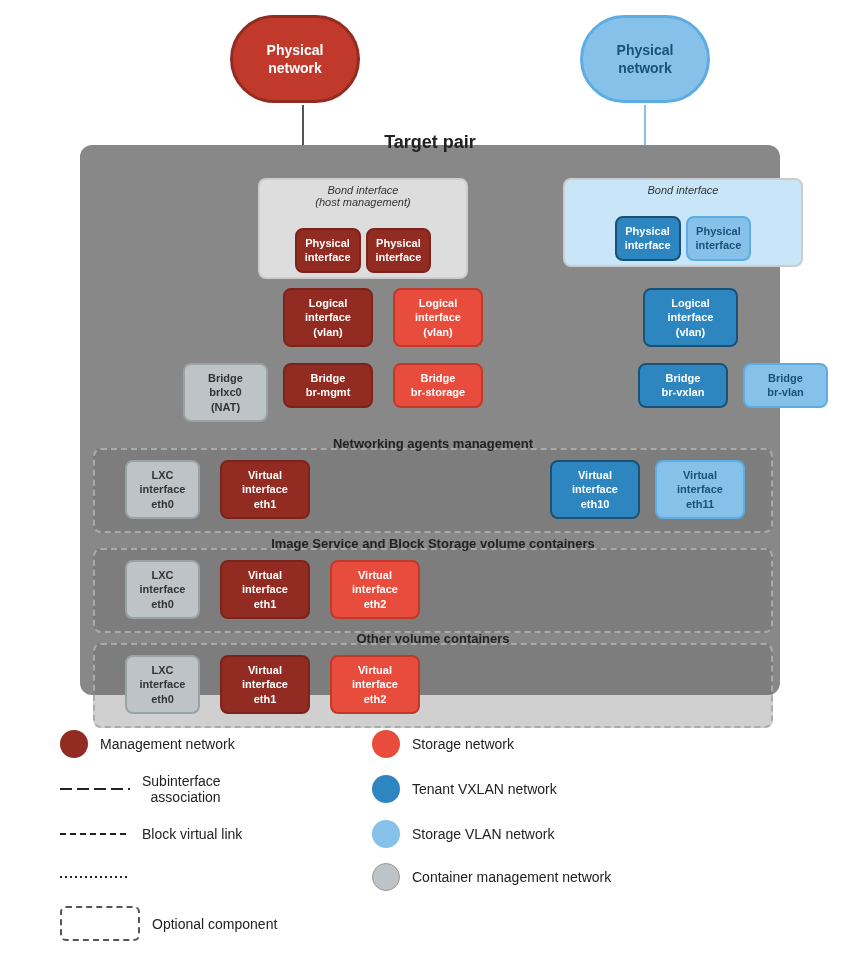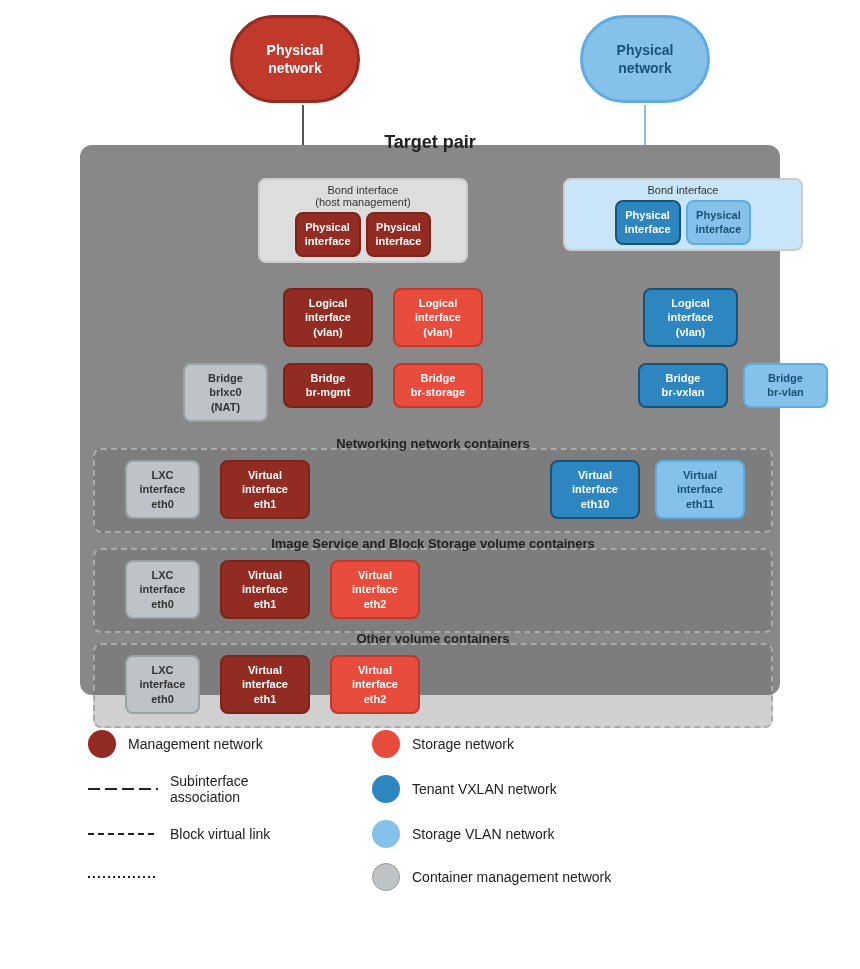--- a/index.html
+++ b/index.html
@@ -81,21 +81,22 @@
       position: absolute;
       border: 2px solid #ccc;
       border-radius: 8px;
       background: #d5d5d5;
       padding: 4px;
     }
     .bond-label {
       font-size: 11px;
       text-align: center;
       color: #333;
-      margin-bottom: 4px;
+      margin-bottom: 20px;
+      font-style: italic;
     }
     .bond-interfaces {
       display: flex;
       gap: 5px;
       justify-content: center;
     }
 
     
     .iface-box {
       border-radius: 8px;
@@ -137,24 +138,25 @@
       top: 0;
       left: 0;
       width: 860px;
       height: 710px;
       pointer-events: none;
     }
 
     
     .legend-area {
       width: 704px;
-      padding: 20px 88px;
+      padding: 20px 60px;
       display: grid;
       grid-template-columns: 1fr 1fr;
       gap: 15px 40px;
+      text-align: right;
     }
     .legend-item {
       display: flex;
       align-items: center;
       gap: 12px;
       font-size: 14px;
     }
     .legend-circle {
       width: 28px;
       height: 28px;
@@ -274,21 +276,21 @@
 
     <div class="iface-box iface-blue abs" style="left:555px; top:215px; width:90px; font-size:11px;">
       Bridge<br>br-vxlan
     </div>
 
     <div class="iface-box iface-light-blue abs" style="left:660px; top:215px; width:85px; font-size:11px; color:#1a5276;">
       Bridge<br>br-vlan
     </div>
 
     <div class="container-section abs" style="left:10px; top:300px; width:680px; height:85px;">
-      <div class="container-section-label">Networking network containers</div>
+      <div class="container-section-label">Networking agents management</div>
 
       <div class="iface-box iface-gray abs" style="left:30px; top:10px; width:75px; color:#333; font-size:11px;">
         LXC<br>interface<br>eth0
       </div>
 
       <div class="iface-box iface-dark-red abs" style="left:125px; top:10px; width:90px; font-size:11px;">
         Virtual<br>interface<br>eth1
       </div>
 
       <div class="iface-box iface-blue abs" style="left:455px; top:10px; width:90px; font-size:11px;">
@@ -377,14 +379,18 @@
           <line x1="0" y1="8" x2="70" y2="8" stroke="#222" stroke-width="2" stroke-dasharray="2,3"></line>
         </svg>
     </div>
   </div>
 
   <div class="legend-item">
     <div class="legend-circle" style="background:#bdc3c7; border: 1px solid #999;"></div>
     <span>Container management network</span>
   </div>
 
+  <div class="legend-item">
+    <div class="legend-optional" style="border: 2px dashed #555; border-radius:6px; width:80px; height:35px;"></div>
+    <span>Optional component</span>
+  </div>
 
 </div>
 
 </body></html>

